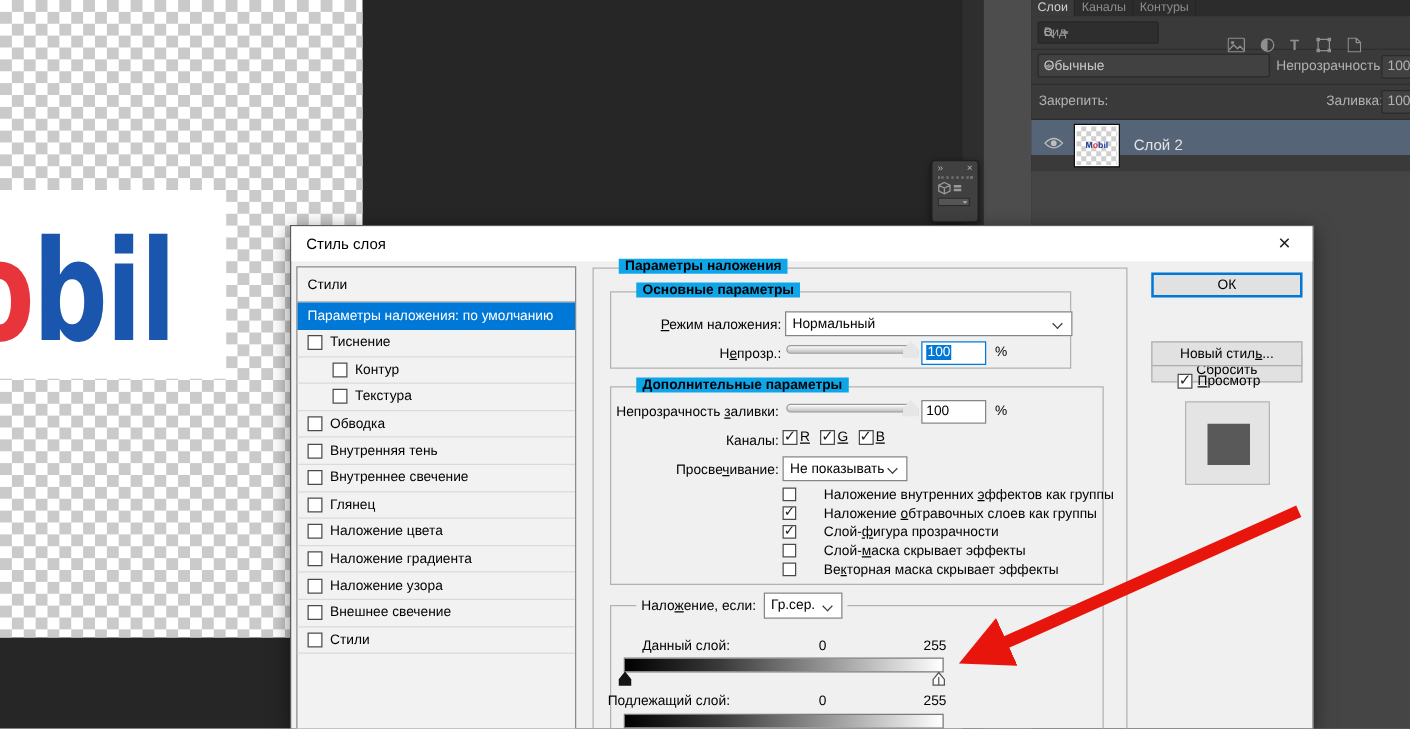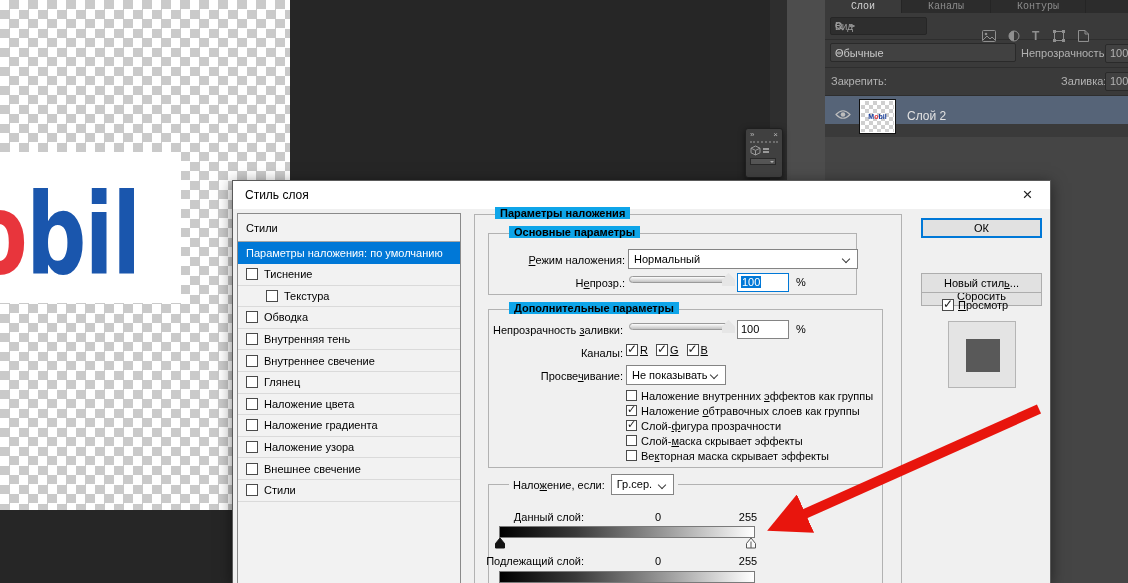--- a/index.html
+++ b/index.html
@@ -32,21 +32,21 @@
     color:#b5b5b5; font-size:8px; line-height:12px; }
   .mp-grip { margin:0 4px; border-top:2px dotted #6e6e6e; height:2px; }
   .mp-body { display:flex; align-items:center; gap:2px; padding:2px 4px 0; }
   .mp-bars span { display:block; width:6px; height:2px; background:#9a9a9a; margin:1px 0; }
   .mp-dd { margin:2px 4px 0; width:26px; height:7px; background:#555; border:1px solid #2a2a2a; position:relative; }
   .mp-dd::after { content:""; position:absolute; right:1px; top:2px; border:2px solid transparent; border-top-color:#b0b0b0; }
 
   
   .layers-panel { position:absolute; left:825px; top:0; width:303px; height:583px; background:#3a3a3a; }
   .lp-tabs { position:absolute; left:0; top:0; width:303px; height:13px; background:#2c2c2c; display:flex; }
-  .lp-tab { padding:0 26px; font-size:10px; line-height:13px; color:#8d8d8d; border-right:1px solid #252525;font-family:Liberation Mono, monospace; }
+  .lp-tab { padding:0 5px; font-size:10px; line-height:13px; color:#8d8d8d; border-right:1px solid #252525; }
   .lp-tab.active { background:#3a3a3a; color:#d2d2d2; }
   .lp-row { position:absolute; left:0; width:303px; border-bottom:1px solid #2e2e2e; }
   .lp-filter-row { top:13px; height:27px; }
   .lp-blend-row  { top:40px; height:28px; }
   .lp-lock-row   { top:68px; height:28px; }
   .lp-layer-row  { position:absolute; left:0; top:96px; width:303px; height:28px; background:#566478; }
   .lp-rest { position:absolute; left:0; top:137px; width:303px; height:446px; background:#454545; }
 
   .lp-search { position:absolute; left:5px; top:4px; width:97px; height:18px; background:#2e2e2e;
     border:1px solid #262626; border-radius:2px; display:flex; align-items:center; padding:0 4px; gap:4px; }
@@ -118,21 +118,21 @@
     clip-path:polygon(50% 0,100% 52%,100% 100%,0 100%,0 52%); filter:drop-shadow(0 0 1px #666); }
 
   .vbox { position:absolute; width:52px; height:19px; background:#fff; border:1px solid #848484;
     font-size:11px; line-height:17px; padding-left:3px; }
   .vbox.focused { border-color:#0078d7; }
   .vbox.focused .sel { background:#0078d7; color:#fff; padding:0 1px; }
 
   .chan { position:absolute; display:flex; align-items:center; gap:8px; }
   .chan .channel { display:flex; align-items:center; gap:2px; font-size:11px; }
   .opts { position:absolute; }
-  .opt-row { display:flex; align-items:center; gap:4px; height:15px; font-size:11px; }
+  .opt-row { display:flex; align-items:center; gap:22px; height:15px; font-size:11px; }
   .opt-row .cb { width:11px; height:11px; flex:0 0 11px; }
   .opt-row .cb.checked::after { font-size:11px; top:-3px; }
 
   .bi-legend { position:absolute; top:-11px; left:20px; background:#f0f0f0; padding:0 4px;
     display:flex; align-items:center; gap:6px; font-size:11px; }
   .bi-legend .dd-inline { position:relative; width:63px; height:21px; background:#fff; border:1px solid #848484;
     font-size:11px; line-height:19px; padding-left:5px; }
   .bi-legend .dd-inline::after { content:""; position:absolute; right:8px; top:7px; width:5px; height:5px;
     border-right:1.4px solid #3c3c3c; border-bottom:1.4px solid #3c3c3c; transform:rotate(45deg); }
 
@@ -273,20 +273,24 @@
 
     <div class="sl">
       <div class="sl-header">Стили</div>
       <div class="sl-selected">Параметры наложения: по умолчанию</div>
       <div>
   <div class="sl-item">
     <span class="cb"></span>
     <span>Тиснение</span>
   </div>
 
+  <div class="sl-item indent">
+    <span class="cb"></span>
+    <span>Контур</span>
+  </div>
 
   <div class="sl-item indent">
     <span class="cb"></span>
     <span>Текстура</span>
   </div>
 
   <div class="sl-item">
     <span class="cb"></span>
     <span>Обводка</span>
   </div>

